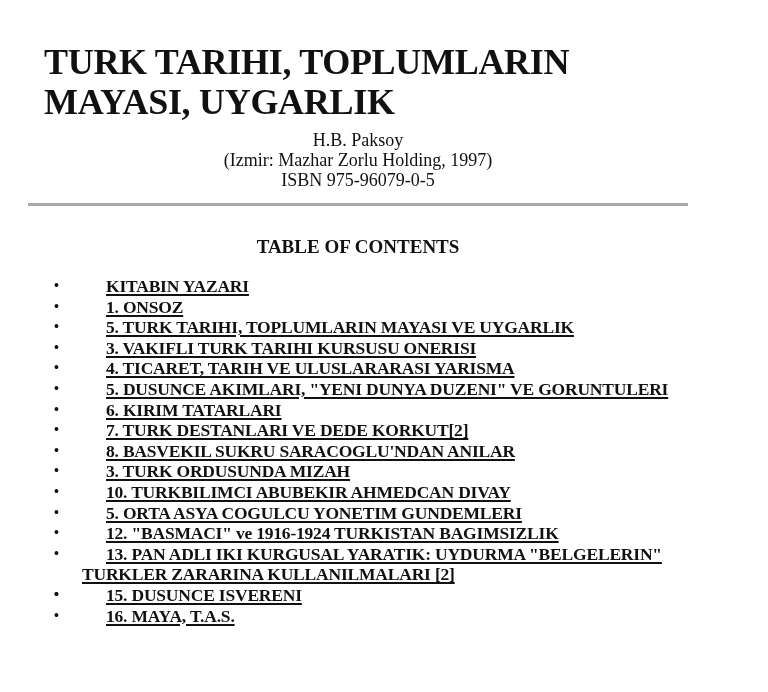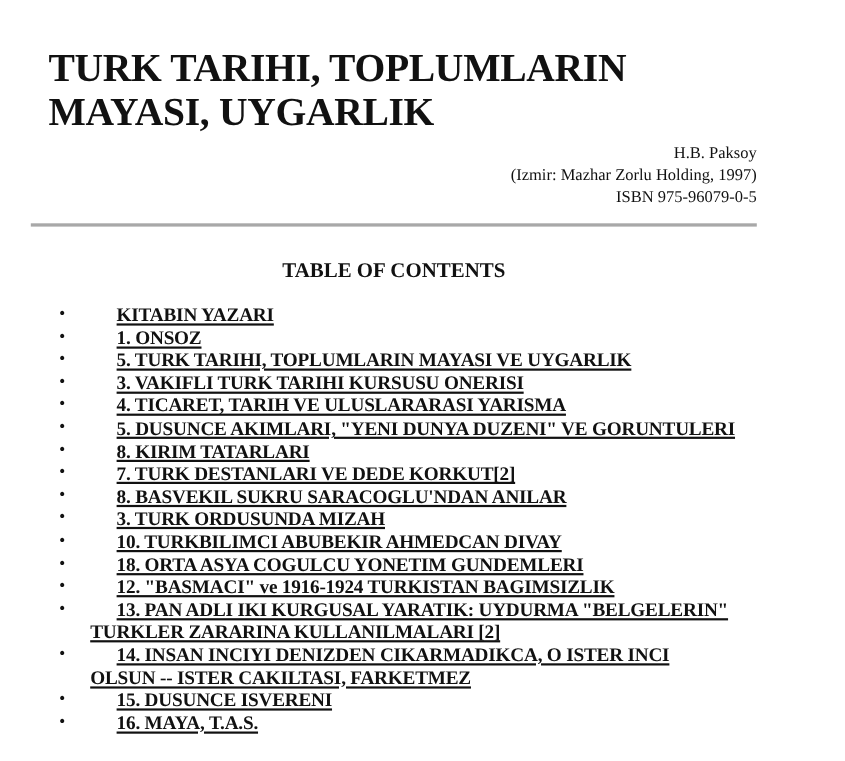--- a/index.html
+++ b/index.html
@@ -25,22 +25,22 @@
       font-size: 36px;
       line-height: 40px;
       letter-spacing: -0.3px;
       margin: 16px;
     }
     .meta {
       position: absolute;
       left: 28px;
       width: 660px;
       top: 130px;
-      text-align: right;
-      font-size: 15px;
+      text-align: center;
+      font-size: 18px;
       line-height: 20px;
     }
     .meta div { margin: 0; }
     .rule {
       position: absolute;
       left: 28px;
       top: 203px;
       width: 660px;
       height: 3px;
       background: #a8a8a8;
@@ -110,24 +110,24 @@
 
 <h2 class="toc-heading">TABLE OF CONTENTS</h2>
 
 <ul class="toc">
   <li><span class="bullet">•</span><a>KITABIN YAZARI</a></li>
   <li><span class="bullet">•</span><a>1. ONSOZ</a></li>
   <li><span class="bullet">•</span><a>5. TURK TARIHI, TOPLUMLARIN MAYASI VE UYGARLIK</a></li>
   <li><span class="bullet">•</span><a>3. VAKIFLI TURK TARIHI KURSUSU ONERISI</a></li>
   <li><span class="bullet">•</span><a>4. TICARET, TARIH VE ULUSLARARASI YARISMA</a></li>
   <li><span class="bullet">•</span><a>5. DUSUNCE AKIMLARI, "YENI DUNYA DUZENI" VE GORUNTULERI</a></li>
-  <li><span class="bullet">•</span><a>8. KIRIM TATARLARI</a></li>
+  <li><span class="bullet">•</span><a>6. KIRIM TATARLARI</a></li>
   <li><span class="bullet">•</span><a>7. TURK DESTANLARI VE DEDE KORKUT[2]</a></li>
   <li><span class="bullet">•</span><a>8. BASVEKIL SUKRU SARACOGLU'NDAN ANILAR</a></li>
   <li><span class="bullet">•</span><a>3. TURK ORDUSUNDA MIZAH</a></li>
   <li><span class="bullet">•</span><a>10. TURKBILIMCI ABUBEKIR AHMEDCAN DIVAY</a></li>
-  <li><span class="bullet">•</span><a>18. ORTA ASYA COGULCU YONETIM GUNDEMLERI</a></li>
+  <li><span class="bullet">•</span><a>5. ORTA ASYA COGULCU YONETIM GUNDEMLERI</a></li>
   <li><span class="bullet">•</span><a>12. "BASMACI" ve 1916-1924 TURKISTAN BAGIMSIZLIK</a></li>
   <li class="wrap"><span class="bullet">•</span><a><span>13. PAN ADLI IKI KURGUSAL YARATIK: UYDURMA "BELGELERIN"</span><br><span>TURKLER ZARARINA KULLANILMALARI [2]</span></a></li>
-  <li class="wrap"><span class="bullet">•</span><a><span>14. INSAN INCIYI DENIZDEN CIKARMADIKCA, O ISTER INCI</span><br><span>OLSUN -- ISTER CAKILTASI, FARKETMEZ</span></a></li>
+  <li class="wrap"><span class="bullet">•</span></li>
   <li><span class="bullet">•</span><a>15. DUSUNCE ISVERENI</a></li>
   <li><span class="bullet">•</span><a>16. MAYA, T.A.S.</a></li>
 </ul>
 
 </body></html>

